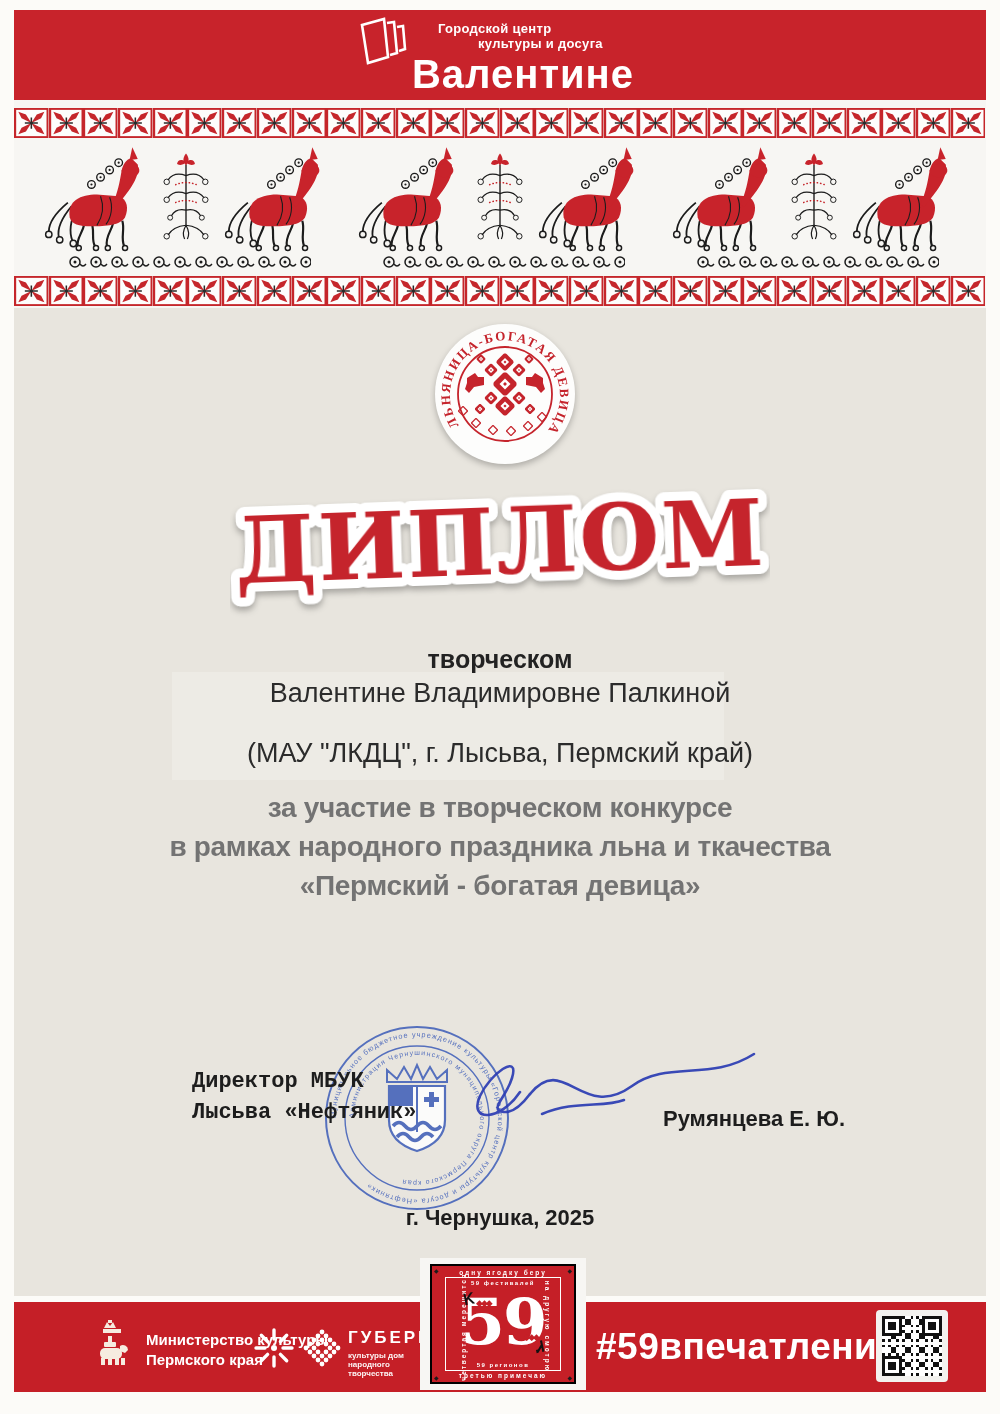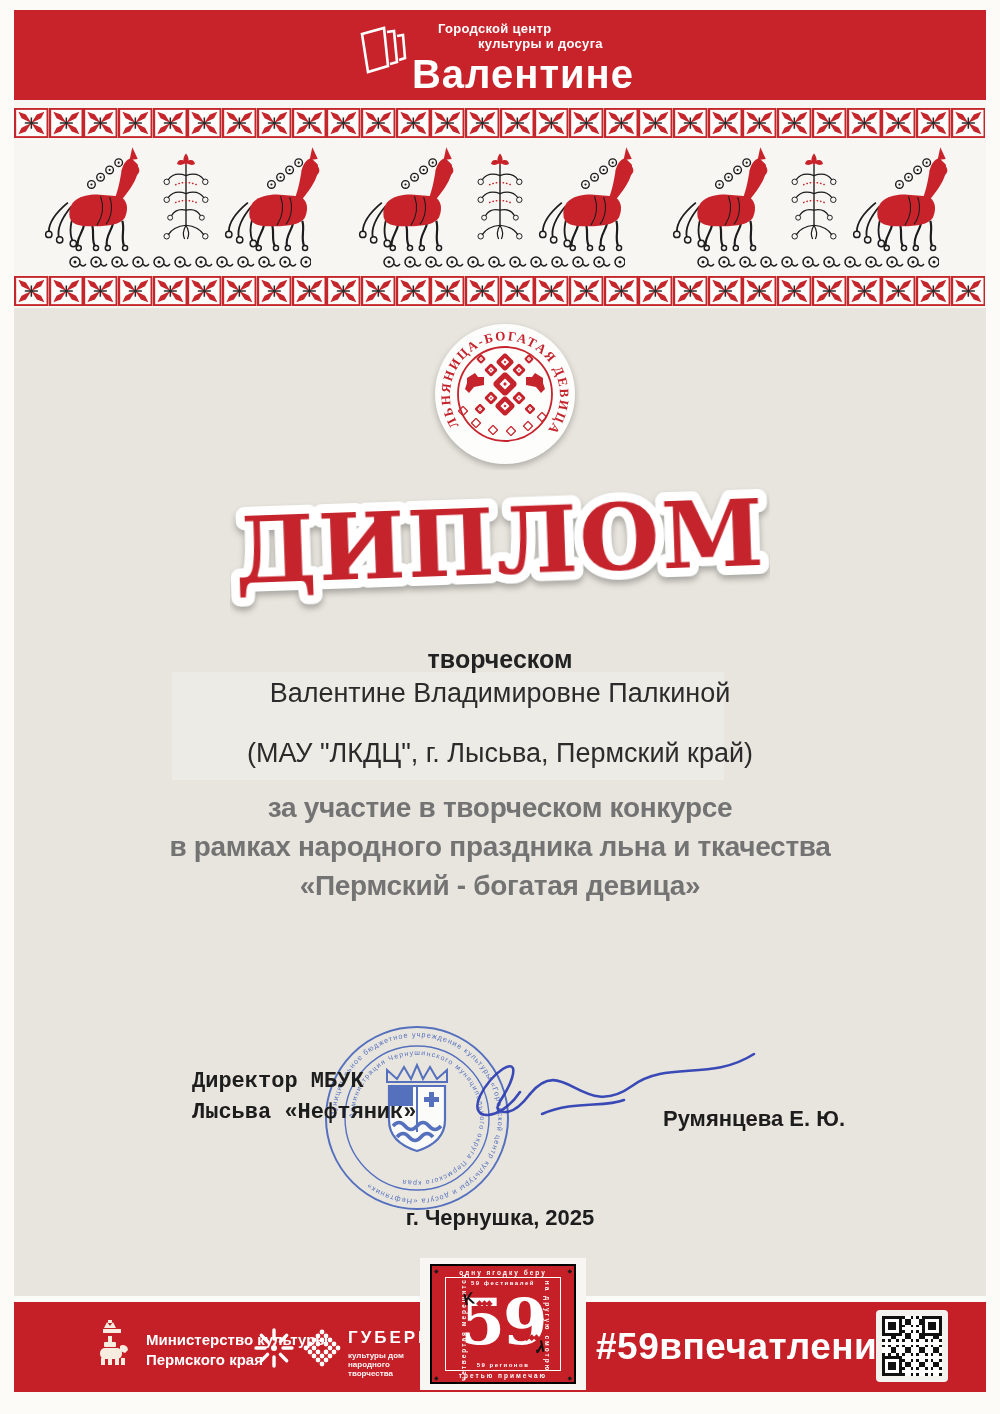--- a/index.html
+++ b/index.html
@@ -3,21 +3,21 @@
 <meta charset="utf-8">
 <style>
   html,body{margin:0;padding:0;background:#9a9a9a;}
   .page{position:relative;width:1000px;height:1414px;background:#fcfbf8;
         font-family:"Liberation Sans",sans-serif;overflow:hidden;margin:0 auto;
         box-shadow:0 0 6px rgba(0,0,0,.4);}
   .abs{position:absolute;}
   
   .banner{left:14px;top:10px;width:972px;height:90px;background:#c8232b;
           display:flex;align-items:center;justify-content:center;}
-  .banner-inner{display:flex;align-items:center;gap:26px;transform:translateX(-6px);}
+  .banner-inner{display:flex;align-items:flex-start;gap:26px;transform:translateX(-6px);}
   .banner-textcol{color:#fff;padding-top:8px;}
   .banner-small{font-size:13px;font-weight:bold;line-height:15px;letter-spacing:.3px;}
   .banner-small2{margin-left:40px;}
   .banner-big{font-size:40px;font-weight:bold;letter-spacing:1px;margin-top:1px;margin-left:-26px;}
   
   .topband{left:14px;top:100px;width:972px;height:208px;background:#f7f6f3;}
   .orn-row{left:14px;width:972px;height:30px;display:flex;}
   .orn-row svg{display:block;}
   .horses{left:14px;top:140px;width:972px;height:132px;display:flex;justify-content:space-between;padding:0 24px;box-sizing:border-box;}
   .horse-group{width:296px;display:flex;flex-direction:column;align-items:center;}

